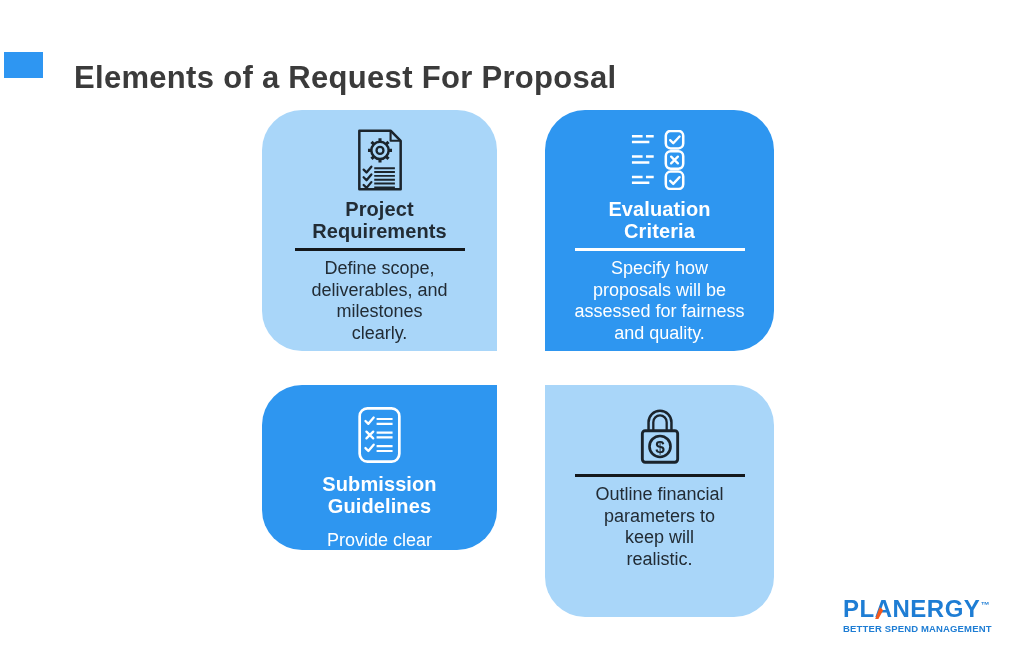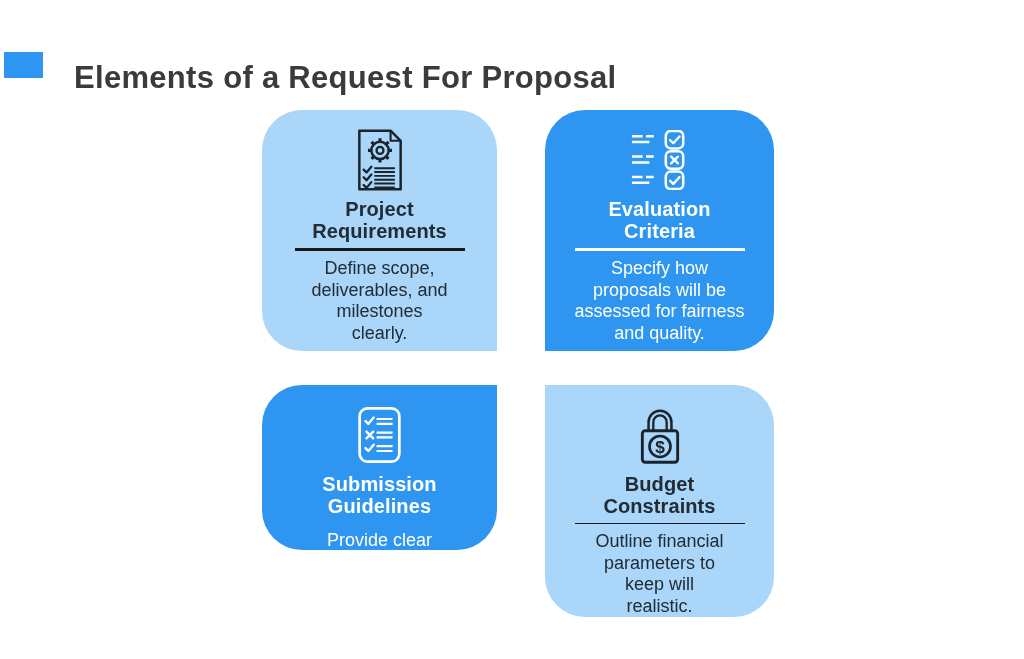--- a/index.html
+++ b/index.html
@@ -147,23 +147,25 @@
   <article class="card light card-4">
     <div class="card-icon">
       <svg width="50" height="63" viewBox="0 0 52 66" class="icon-stroke-dark">
         <path d="M14 28 V19 A12 12 0 0 1 38 19 V28" stroke-width="2.6"></path>
         <path d="M19 28 V19 A7 7 0 0 1 33 19 V28" stroke-width="2.4"></path>
         <rect x="7.5" y="28" width="37" height="33" rx="3" stroke-width="3"></rect>
         <circle cx="26" cy="44.5" r="11" stroke-width="2.8"></circle>
         <text x="26" y="51" text-anchor="middle" font-size="18" font-weight="700" font-family="Liberation Sans, DejaVu Sans, sans-serif" fill="#1B242C" stroke="none">$</text>
       </svg>
     </div>
-    <h2 class="card-title">Budget
-Constraints</h2>
     <div class="rule"></div>
     <p class="card-desc">Outline financial
 parameters to
 keep will
 realistic.</p>
   </article>
 
+  <footer class="logo">
+    <div class="logo-name"><span>PL</span><span class="logo-a"><span>A</span><i class="a-wedge"></i></span><span>NERGY</span><sup class="tm">™</sup></div>
+    <div class="logo-tagline">BETTER SPEND MANAGEMENT</div>
+  </footer>
 
 </div>
 
 </body></html>

